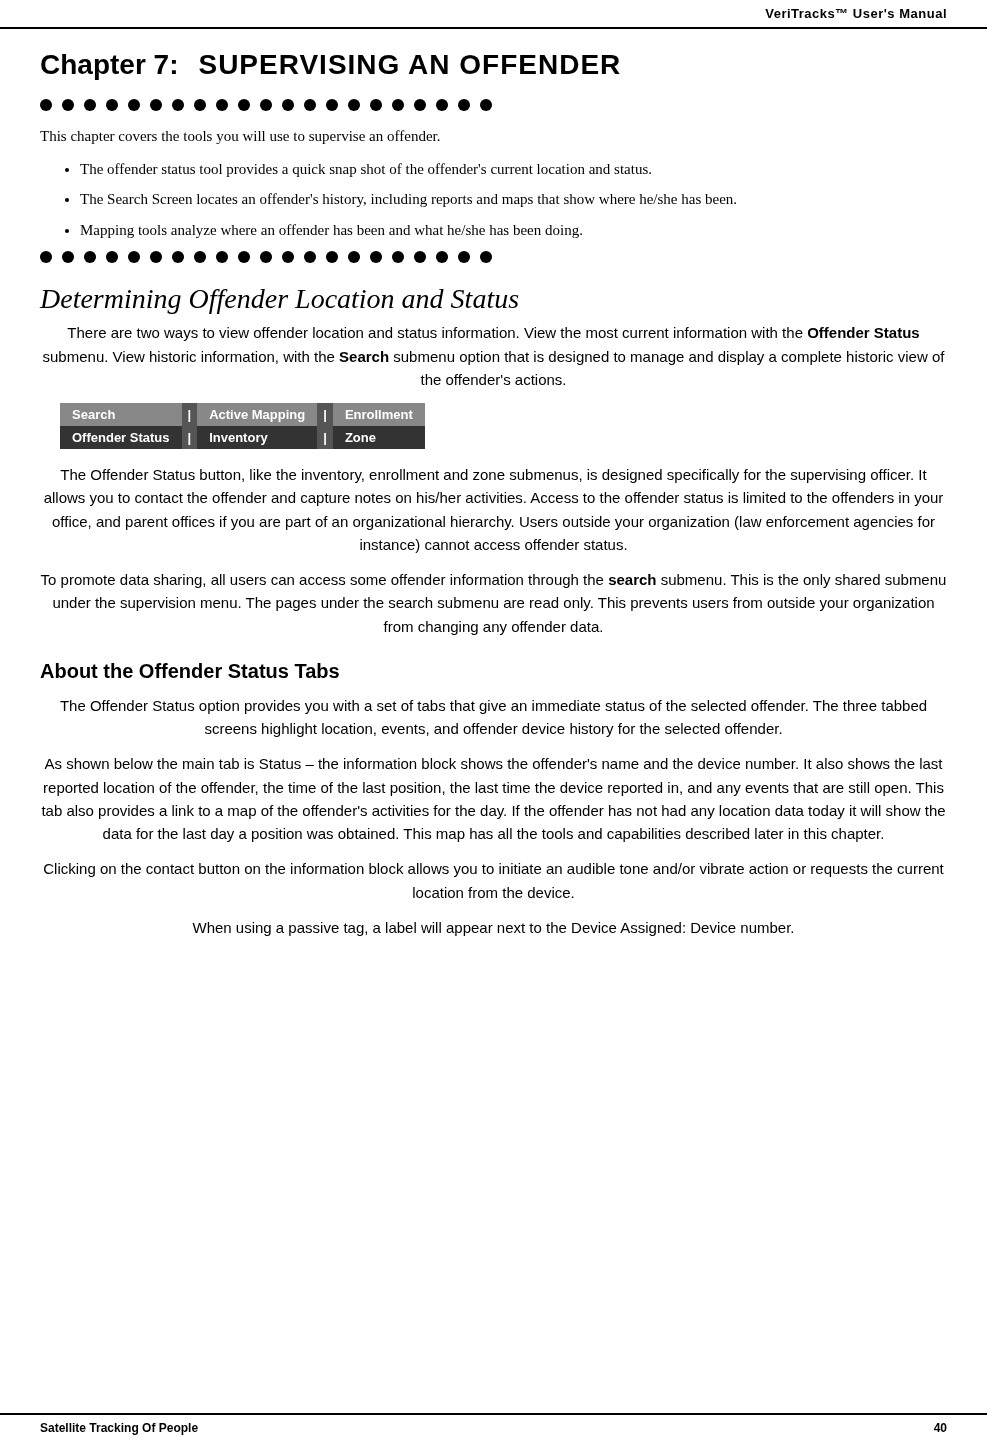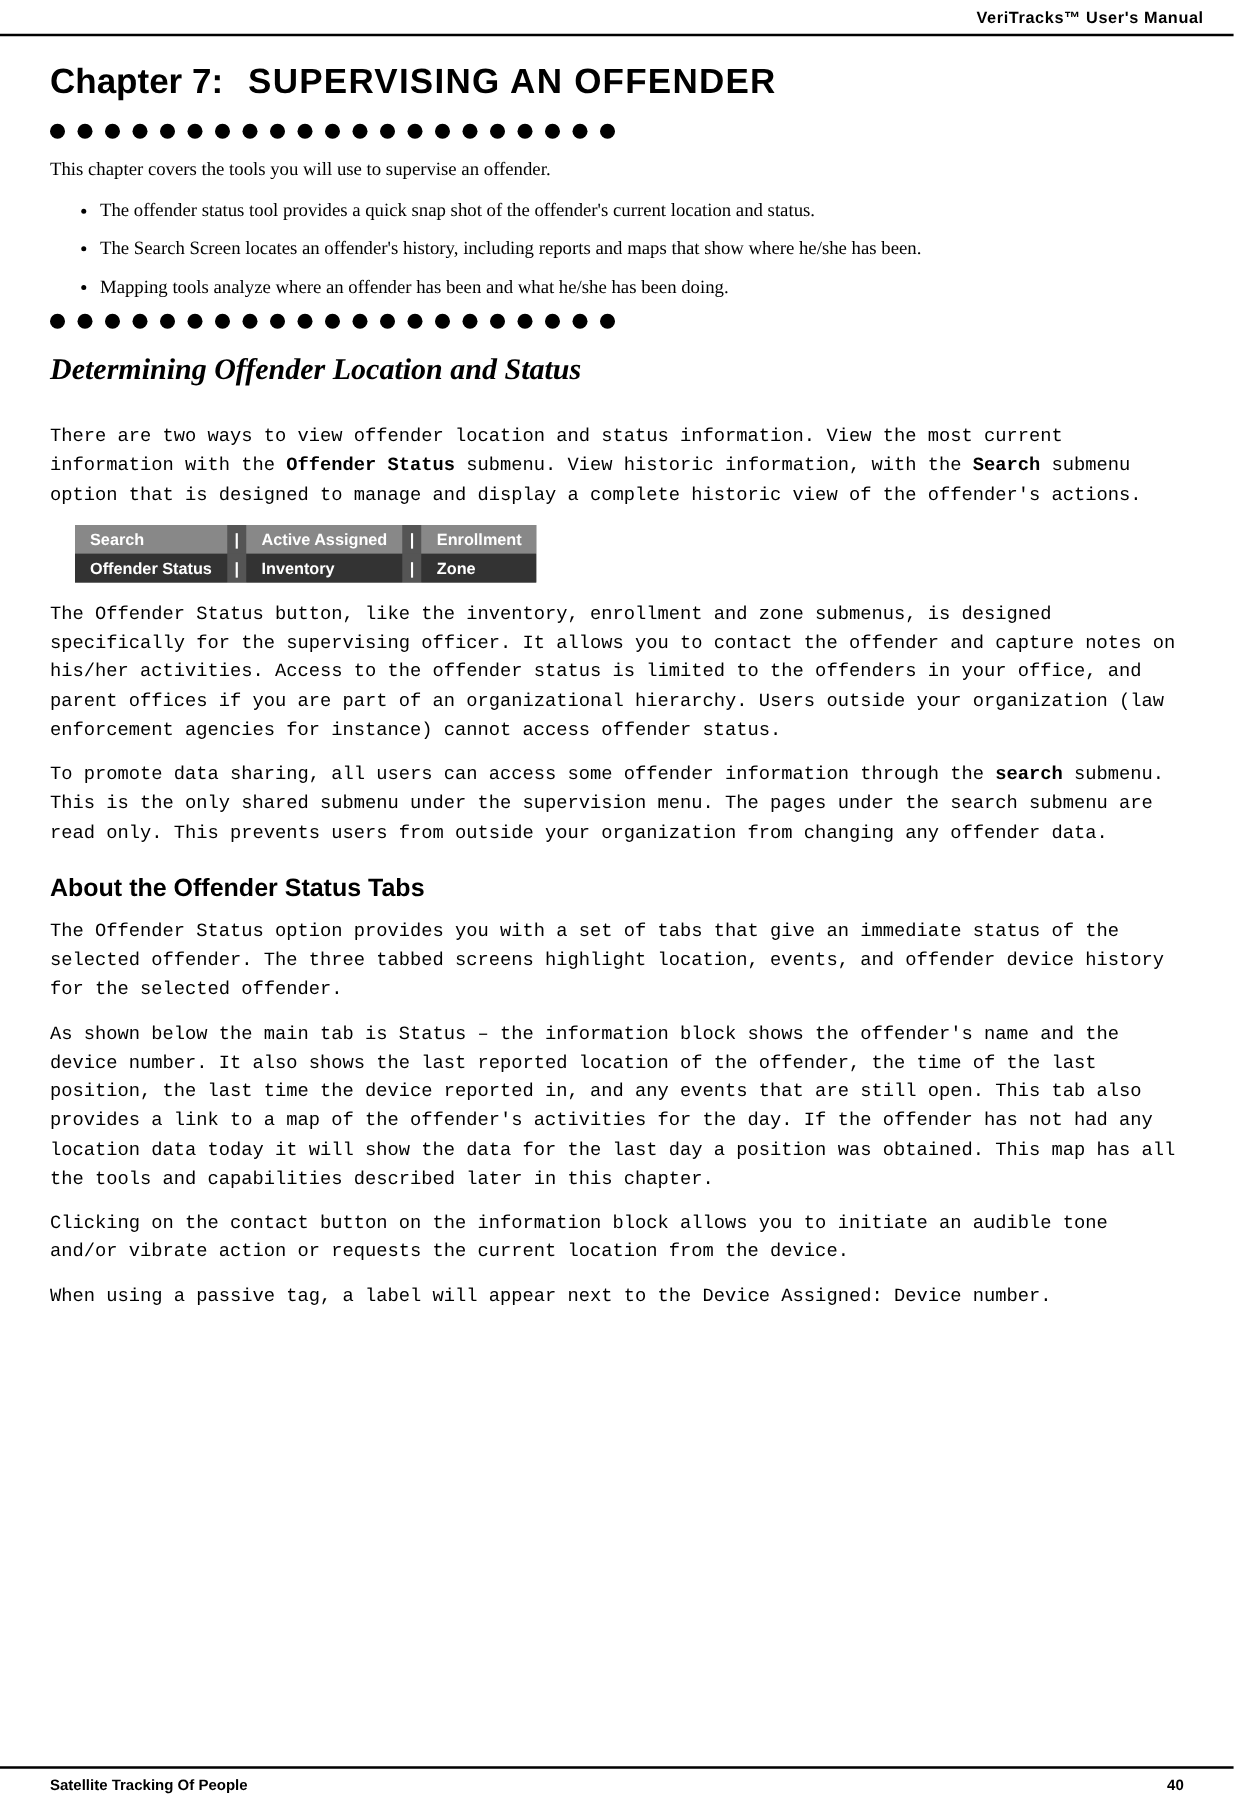--- a/index.html
+++ b/index.html
@@ -22,21 +22,21 @@
       display: flex;
       flex-direction: column;
     }
 
     
     .page-header {
       display: flex;
       justify-content: flex-end;
       align-items: center;
       border-bottom: 2px solid #000;
-      padding: 6px 24px 6px 40px;
+      padding: 6px 40px 6px 40px;
       margin-bottom: 0;
     }
 
     .header-title {
       font-family: Arial, sans-serif;
       font-size: 13px;
       font-weight: bold;
       letter-spacing: 0.5px;
     }
 
@@ -128,43 +128,43 @@
     .bullet-list li {
       font-family: Times New Roman, Times, serif;
       font-size: 15px;
       line-height: 1.5;
       margin-bottom: 8px;
     }
 
     
     .section-heading-italic {
       font-family: Times New Roman, Times, serif;
-      font-size: 24px;
-      font-weight: bold;
+      font-size: 28px;
+      font-weight: normal;
       font-style: italic;
-      margin: 18px 0 26px 0;
+      margin: 18px 0 4px 0;
       line-height: 1.3;
     }
 
     
     .section-heading-sans {
       font-family: Arial, sans-serif;
       font-size: 20px;
       font-weight: bold;
       margin: 20px 0 10px 0;
       line-height: 1.3;
     }
 
     
     .body-paragraph {
-      font-family: Liberation Mono, monospace;
+      font-family: Liberation Sans, sans-serif;
       font-size: 15px;
       line-height: 1.55;
       margin-bottom: 12px;
-      text-align: left;
+      text-align: center;
     }
 
     .body-paragraph b {
       font-weight: bold;
     }
 
     
     .menu-table-container {
       margin: 12px 0 14px 20px;
     }
@@ -280,21 +280,21 @@
     <p class="body-paragraph">
       There are two ways to view offender location and status information.  View the most current information with the <b>Offender Status</b> submenu.  View historic information, with the <b>Search</b> submenu option that is designed to manage and display a complete historic view of the offender's actions.
     </p>
 
     <div class="menu-table-container">
       <table class="menu-table">
         <tbody>
             <tr class="menu-row-top">
           <td class="cell-light">Search</td>
           <td class="cell-separator">|</td>
-          <td class="cell-light">Active Assigned</td>
+          <td class="cell-light">Active Mapping</td>
           <td class="cell-separator">|</td>
           <td class="cell-light">Enrollment</td>
         </tr>
         <tr class="menu-row-bottom">
           <td class="cell-dark">Offender Status</td>
           <td class="cell-separator">|</td>
           <td class="cell-dark">Inventory</td>
           <td class="cell-separator">|</td>
           <td class="cell-dark">Zone</td>
         </tr>

